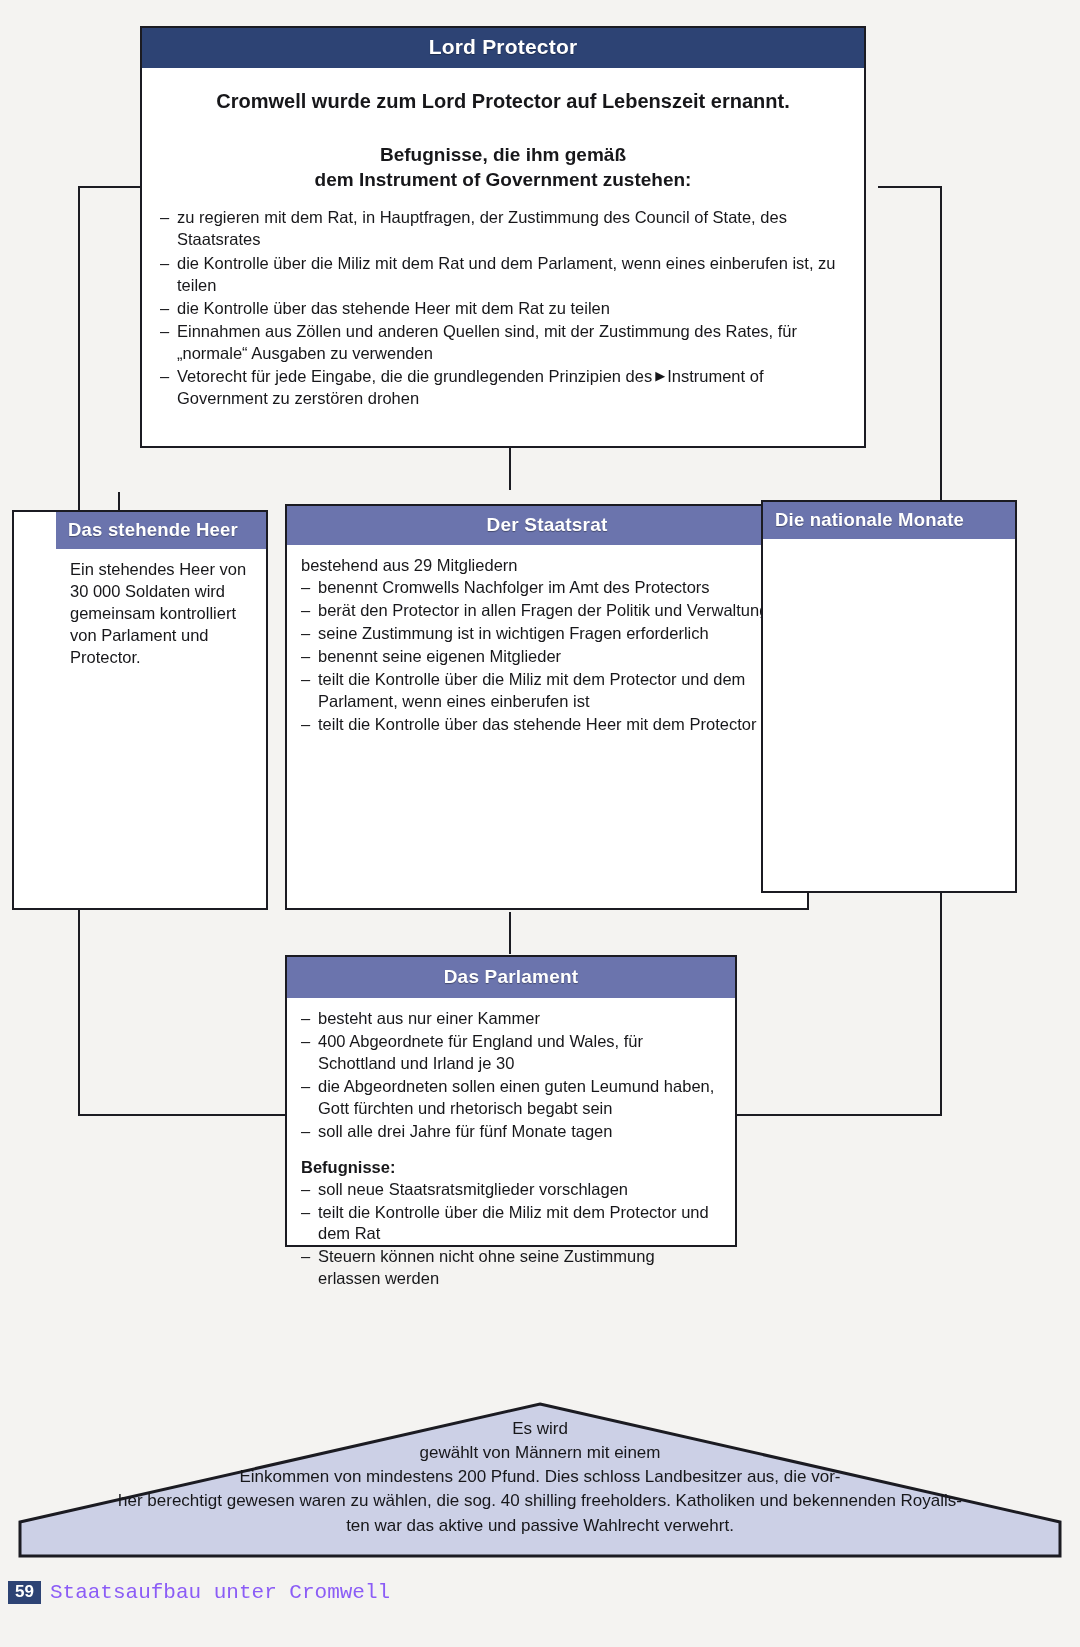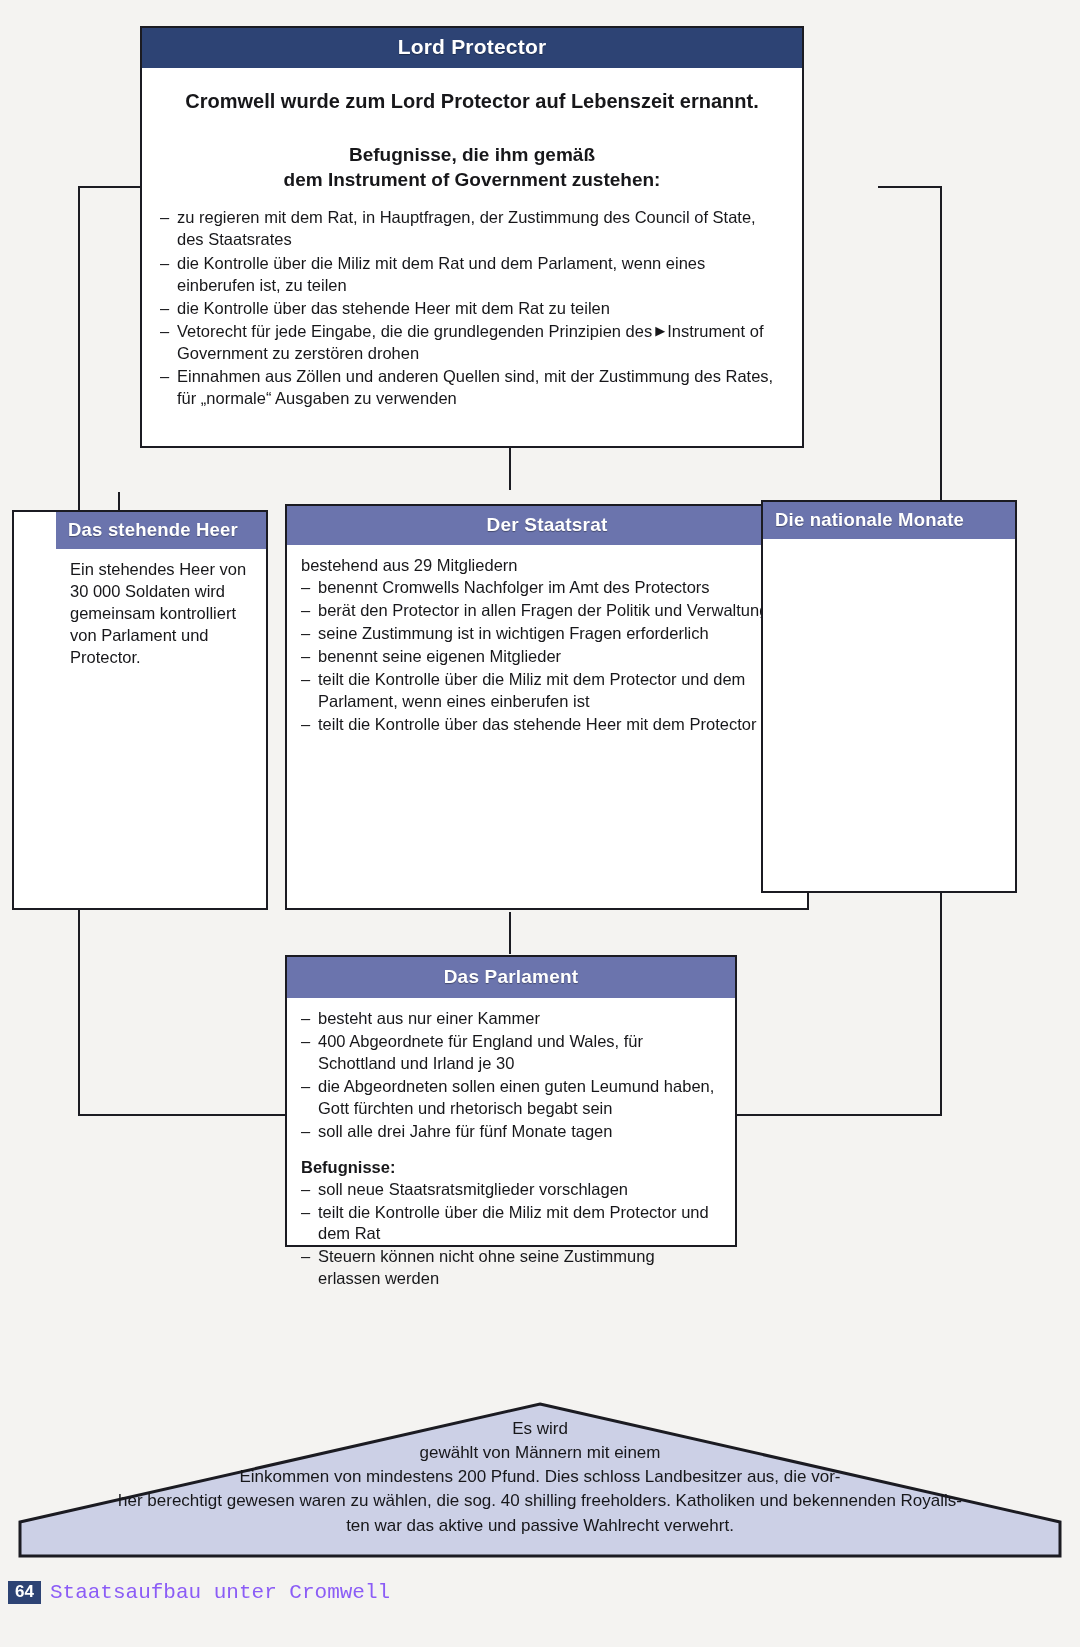--- a/index.html
+++ b/index.html
@@ -43,21 +43,21 @@
   }
   ul.bul li:before{
     content:"\2013";
     position:absolute;left:0;top:0;
   }
   .plain{margin:0 0 0 0;}
   .subhead{font-weight:bold;margin:14px 0 0 0;}
 
   
   #lord-protector{
-    left:140px;top:26px;width:664px;height:422px;
+    left:140px;top:26px;width:726px;height:422px;
   }
   #lord-protector .hdr{
     font-size:21px;padding:7px 0 9px 0;
   }
   #lp-lead{
     text-align:center;font-weight:bold;font-size:20px;
     margin:22px 14px 0 14px;
   }
   #lp-sub{
     text-align:center;font-weight:bold;font-size:19px;
@@ -122,24 +122,24 @@
     <div class="hdr hdr-dark">Lord Protector</div>
     <div id="lp-lead">Cromwell wurde zum Lord Protector auf Lebenszeit ernannt.</div>
     <div id="lp-sub">
       <span>Befugnisse, die ihm gemäß</span><br>
       <span>dem Instrument of Government zustehen:</span>
     </div>
     <ul class="bul" id="lp-list">
       <li>zu regieren mit dem Rat, in Hauptfragen, der Zustimmung des Council of State, des Staatsrates</li>
       <li>die Kontrolle über die Miliz mit dem Rat und dem Parlament, wenn eines einberufen ist, zu teilen</li>
       <li>die Kontrolle über das stehende Heer mit dem Rat zu teilen</li>
+      <li>Einnahmen aus Zöllen und anderen Quellen sind, mit der Zustimmung des Rates, für „normale“ Ausgaben zu verwenden</li>
       <li>
         <span>Vetorecht für jede Eingabe, die die grundlegenden Prinzipien des</span><span class="marker">▶</span><span>Instrument of Government zu zerstören drohen</span>
       </li>
-      <li>Einnahmen aus Zöllen und anderen Quellen sind, mit der Zustimmung des Rates, für „normale“ Ausgaben zu verwenden</li>
     </ul>
   </div>
 
   <div class="vline" style="left:509px;top:448px;height:42px;"></div>
 
   <div class="hline" style="left:78px;top:186px;width:64px;"></div>
   <div class="vline" style="left:78px;top:186px;height:930px;"></div>
   <div class="hline" style="left:78px;top:1114px;width:208px;"></div>
 
   <div class="hline" style="left:878px;top:186px;width:64px;"></div>
@@ -200,17 +200,17 @@
   </div>
   <div id="wahl-text">
     <div>Es wird</div>
     <div>gewählt von Männern mit einem</div>
     <div>Einkommen von mindestens 200 Pfund. Dies schloss Landbesitzer aus, die vor-</div>
     <div>her berechtigt gewesen waren zu wählen, die sog. 40 shilling freeholders. Katholiken und bekennenden Royalis-</div>
     <div>ten war das aktive und passive Wahlrecht verwehrt.</div>
   </div>
 
   <div id="footer">
-    <span id="fig-num">64</span>
+    <span id="fig-num">59</span>
     <span id="fig-cap">Staatsaufbau unter Cromwell</span>
   </div>
 
 </div>
 
 </body></html>

